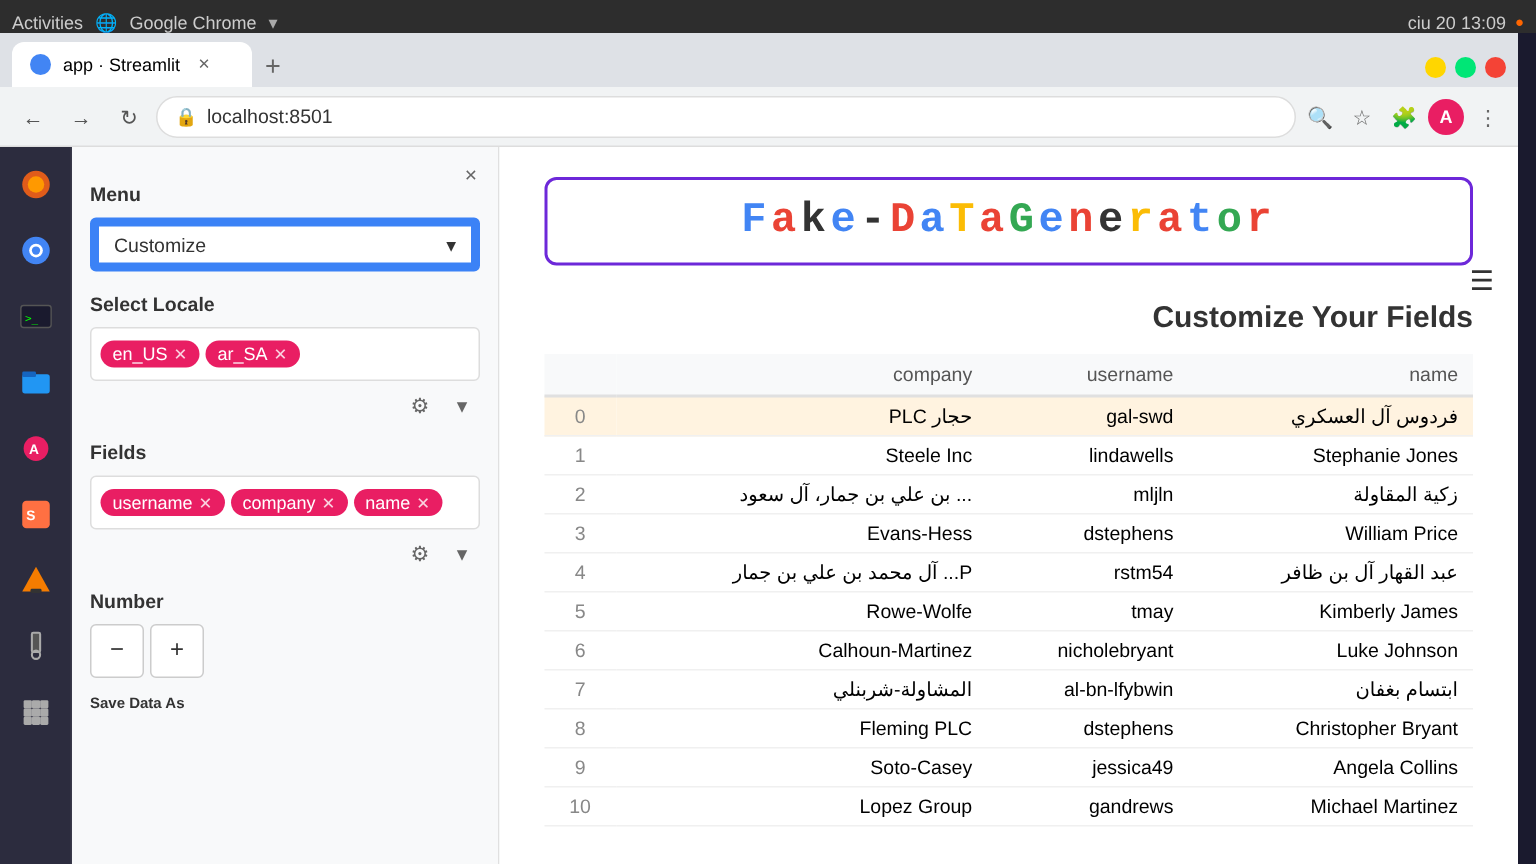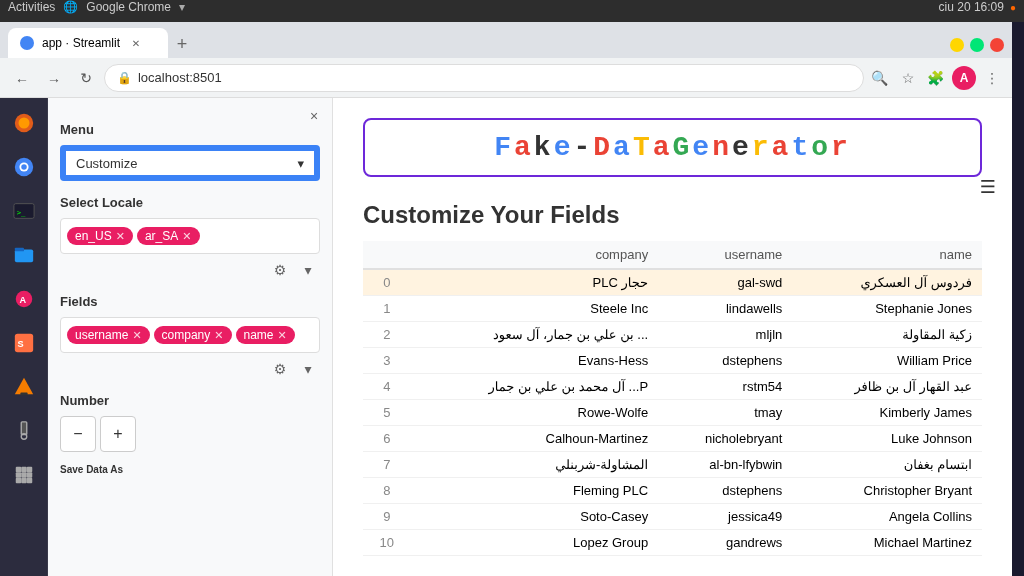--- a/index.html
+++ b/index.html
@@ -3,21 +3,21 @@
   <meta charset="utf-8">
   <style>
     * { margin: 0; padding: 0; box-sizing: border-box; }
     body { font-family: 'Segoe UI', Arial, sans-serif; font-size: 13px; background: #1a1a2e; overflow: hidden; }
 
     
     .os-bar {
       height: 22px;
       background: #2d2d2d;
       display: flex;
-      align-items: flex-start;
+      align-items: flex-end;
       justify-content: space-between;
       padding: 0 8px;
       color: #ccc;
       font-size: 12px;
     }
     .os-bar-left { display: flex; align-items: center; gap: 8px; }
     .os-bar-right { display: flex; align-items: center; gap: 6px; }
 
     
     .chrome-window {
@@ -288,24 +288,25 @@
     }
     .app-title {
       font-size: 28px;
       font-weight: bold;
       letter-spacing: 3px;
       font-family: 'Courier New', monospace;
     }
 
     
     .section-title {
-      font-size: 24px;
+      font-size: 20px;
       font-weight: bold;
       color: #333;
       margin-bottom: 12px;
+      text-align: right;
     }
 
     
     .data-table {
       width: 100%;
       border-collapse: collapse;
       font-size: 13px;
     }
     .data-table th {
       background: #f8f9fa;
@@ -339,21 +340,21 @@
 
 <div class="os-bar">
   <div class="os-bar-left">
     <span>Activities</span>
     <span style="color:#aaa">🌐</span>
     <span>Google Chrome</span>
     <span style="color:#aaa">▾</span>
   </div>
   <div class="os-bar-right">
     <span>
-      <span>ciu 20</span>&nbsp;<span>16:09</span>
+      <span>ciu 20</span>&nbsp;<span>13:09</span>
     </span>
     <span style="color:#f60; font-size:10px">●</span>
   </div>
 </div>
 
 <div class="chrome-window">
 
   <div class="tab-bar">
     <div class="tab">
       <div class="tab-favicon"></div>

